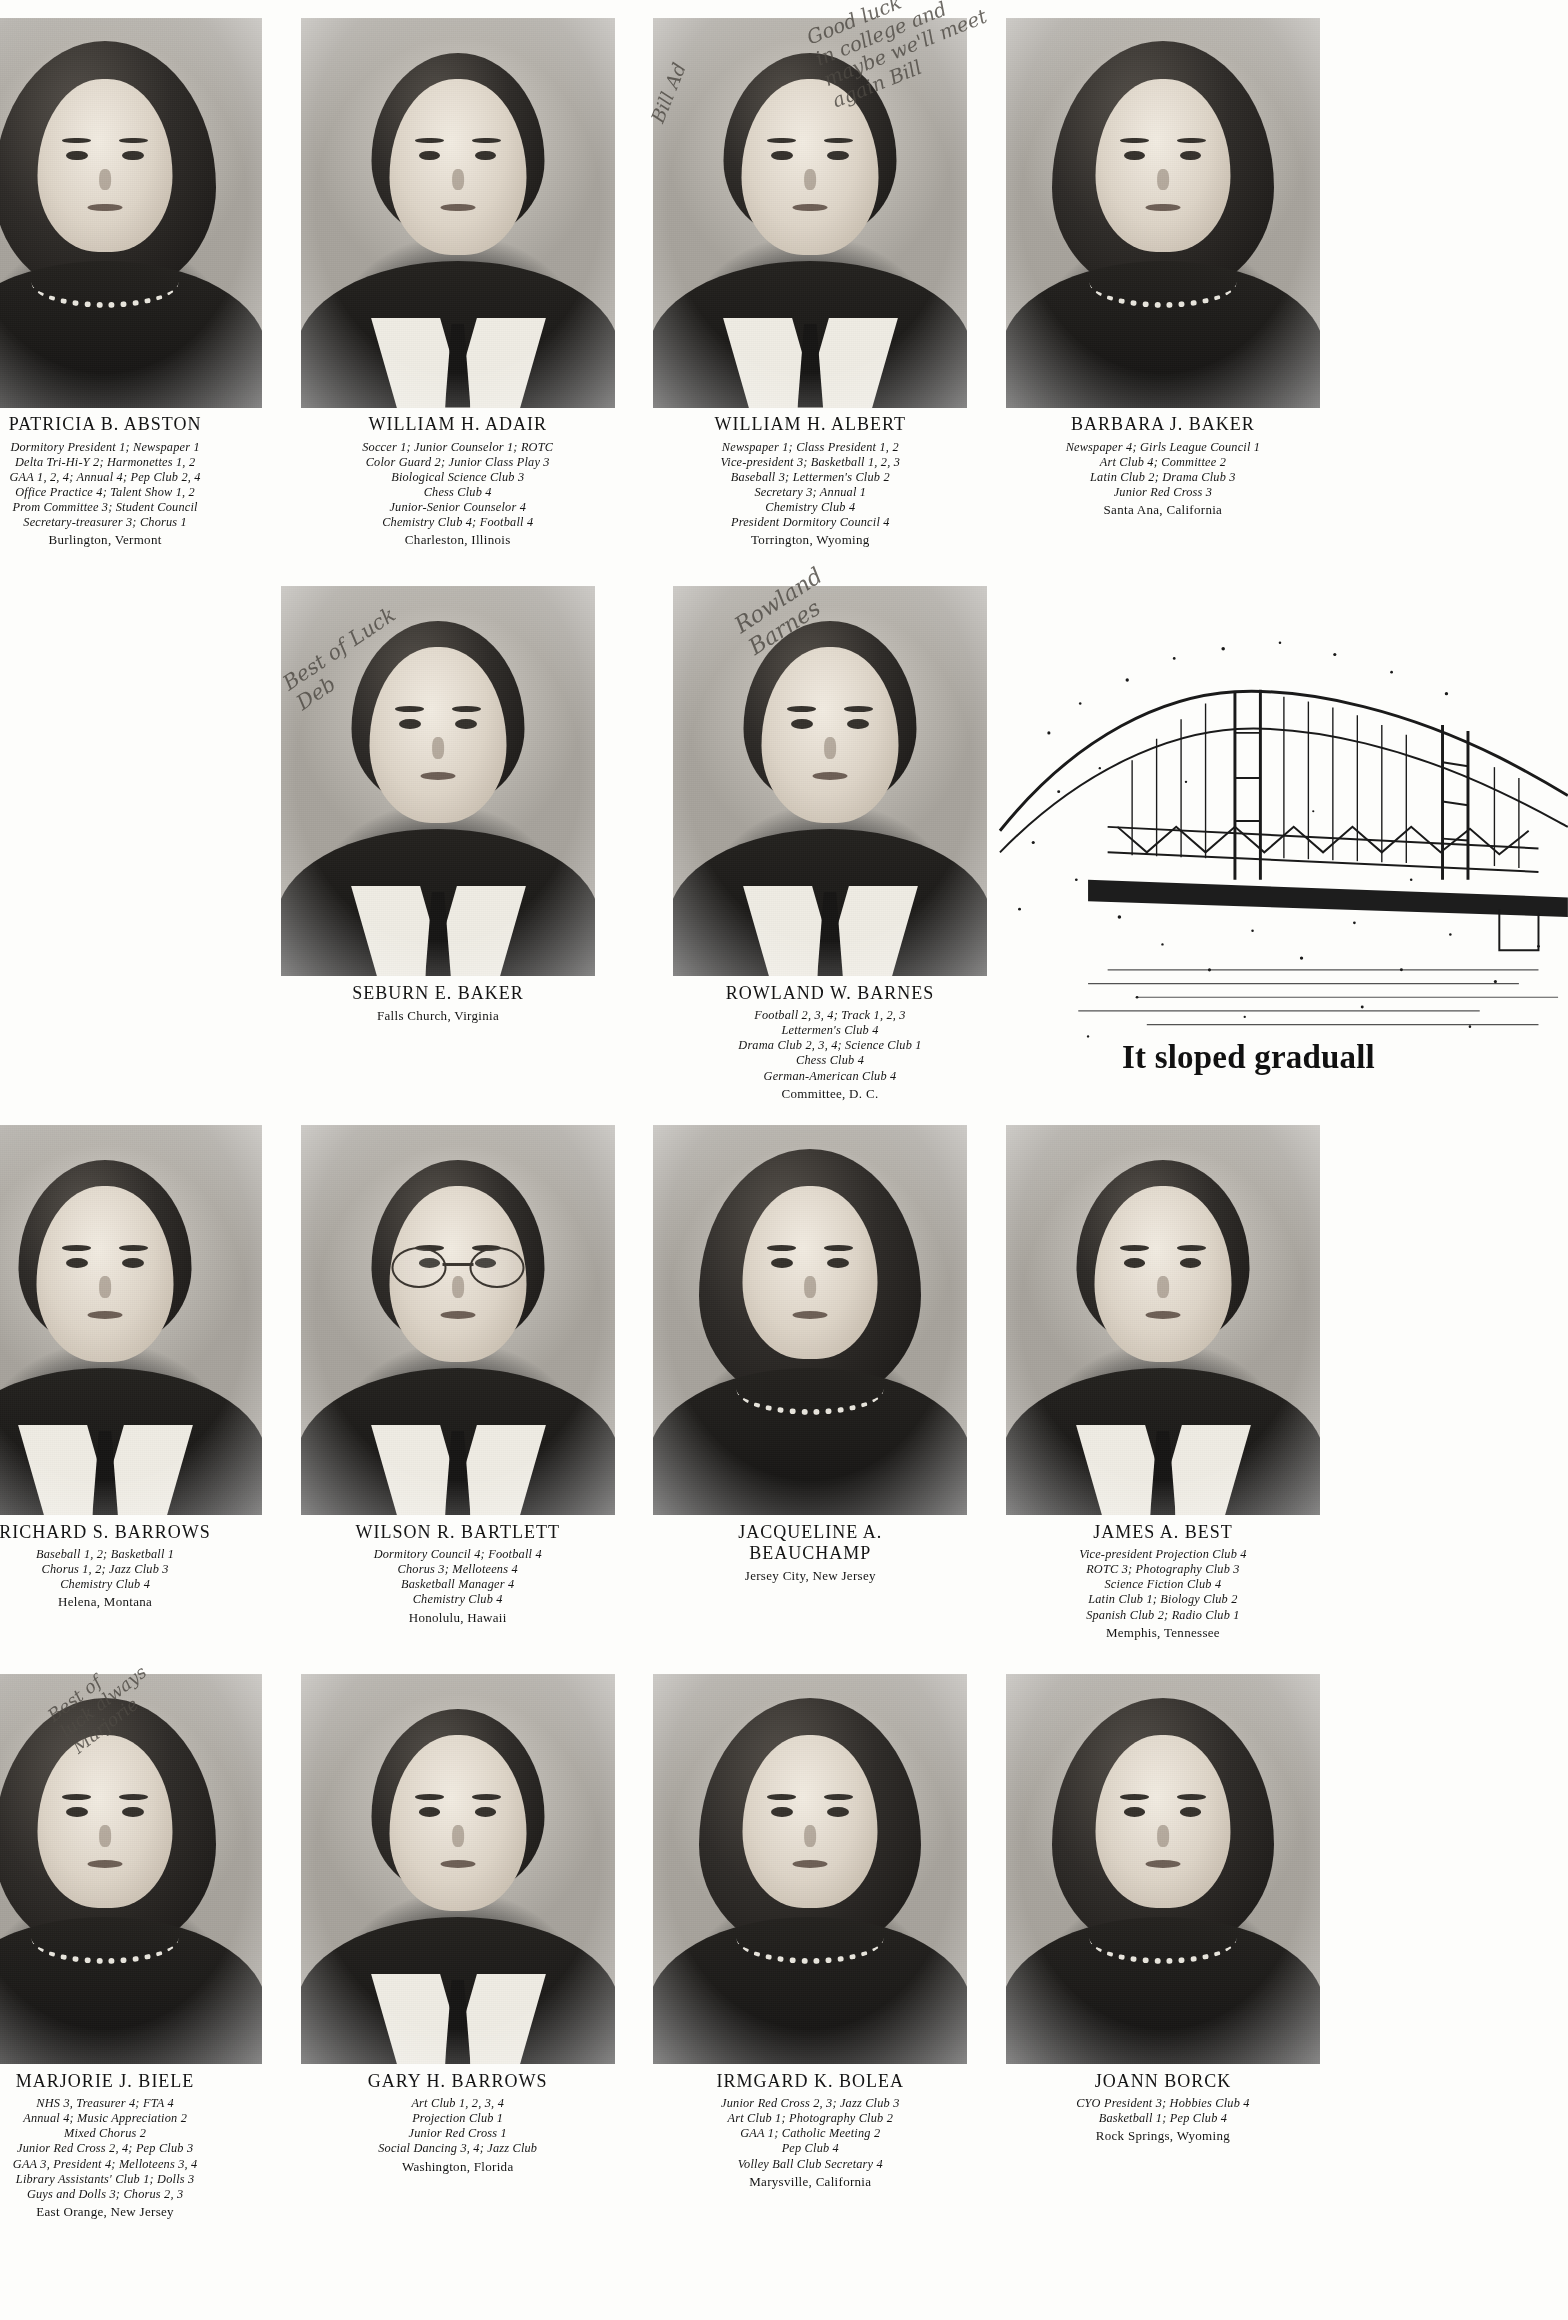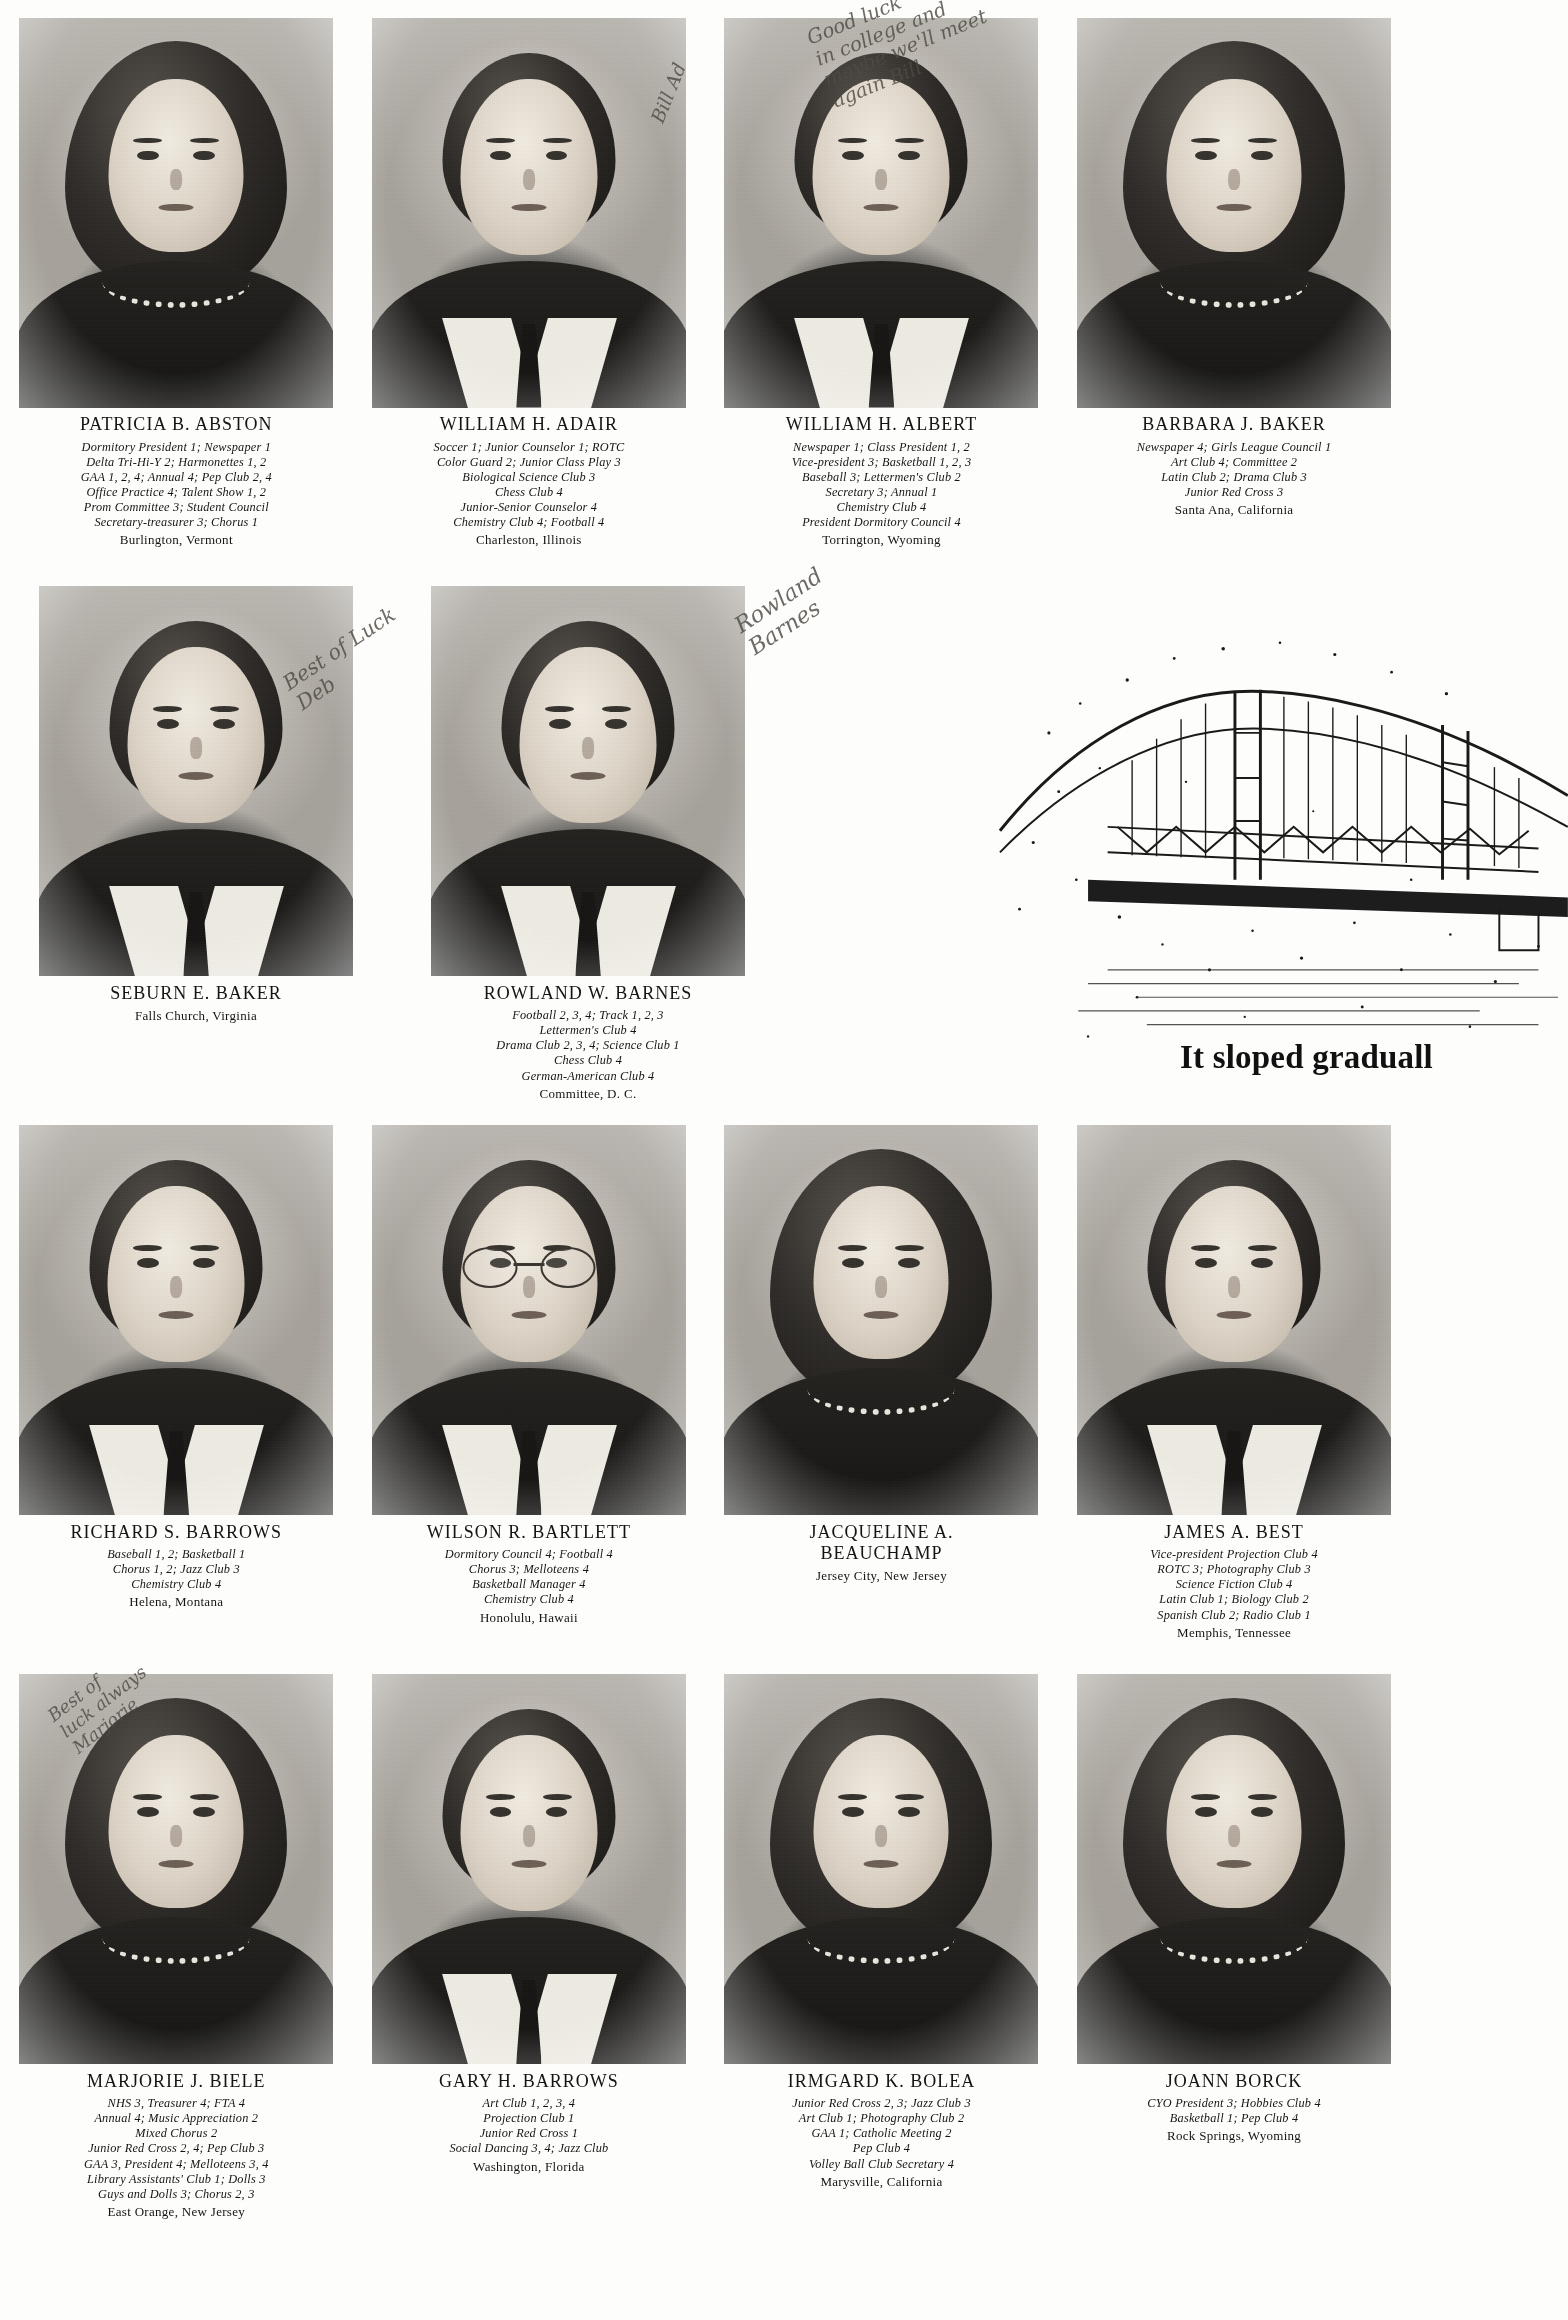--- a/index.html
+++ b/index.html
@@ -25,20 +25,21 @@
   
   .grid {
     position: absolute;
     left: 0;
     top: 0;
     width: 1568px;
   }
   .row {
     display: flex;
     width: 1268px;
+    justify-content: center;
   }
   .cell {
     width: 392px;
     box-sizing: border-box;
     padding: 0 9.8px;
     display: flex;
     flex-direction: column;
     align-items: center;
   }
 
@@ -228,21 +229,21 @@
   .illus {
     position: absolute;
     left: 990px;
     top: 586px;
     width: 578px;
     height: 470px;
   }
   .illus svg { display: block; }
   .illus-caption {
     position: absolute;
-    left: 1180px;
+    left: 1122px;
     top: 1039px;
     font-family: "Liberation Serif", serif;
     font-weight: bold;
     font-size: 33px;
     letter-spacing: 0.2px;
     color: #111;
     white-space: nowrap;
   }
 </style>
 </head>

